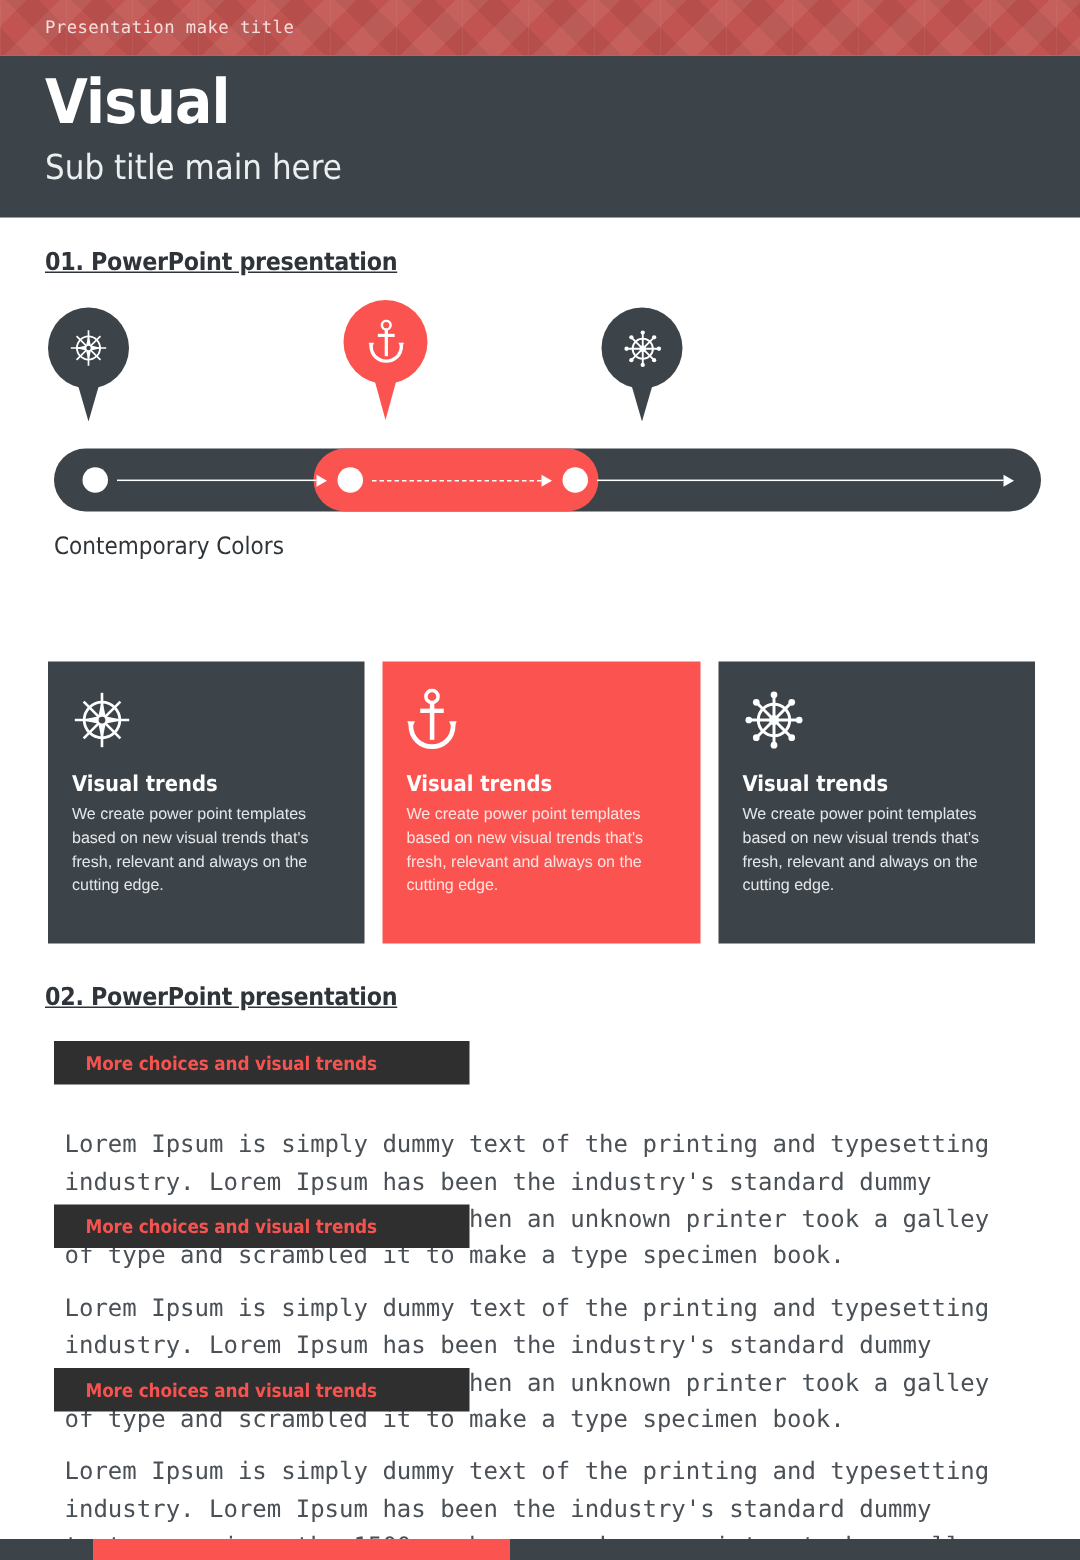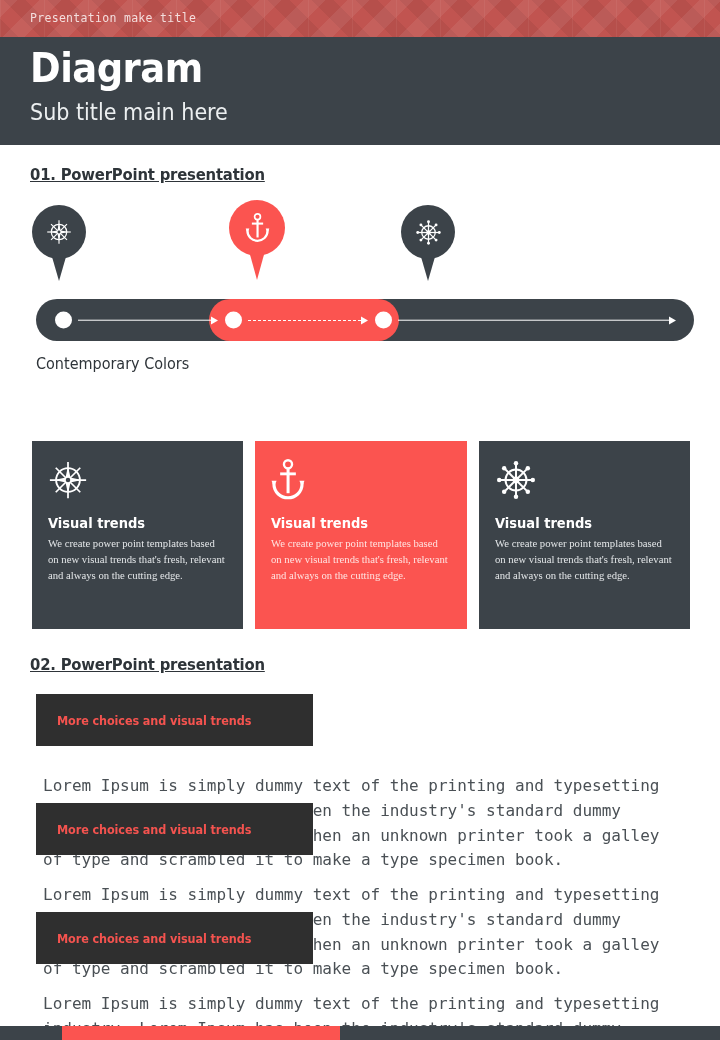--- a/index.html
+++ b/index.html
@@ -171,31 +171,31 @@
   .card .card-icon { height: 46px; display: flex; align-items: center; }
   .card .card-icon svg { display: block; }
   .card .card-title {
     margin-top: 12px;
     font-size: 14.5px; font-weight: bold; color: #ffffff;
     font-family: "DejaVu Sans Condensed", "Liberation Sans Narrow", "Liberation Sans", sans-serif;
   }
   .card .card-body {
     margin-top: 5px;
     font-size: 10.7px; line-height: 1.48; color: #e4e7e9;
-    font-family: Liberation Serif, serif;
+    font-family: Liberation Sans, sans-serif;
   }
   .card.red .card-body { color: #ffe3e1; }
 
   
   .list-item { position: absolute; left: 36px; width: 640px; }
   #list-1 { top: 694px; }
   #list-2 { top: 803px; }
   #list-3 { top: 912px; }
   .li-label {
-    width: 277px; height: 52px;
+    width: 277px; height: 29px;
     background: #2f2f2f;
     display: flex; align-items: center;
     padding-left: 21px;
   }
   .li-label span {
     font-size: 12.5px; font-weight: bold; color: #f4534f;
     letter-spacing: -.1px;
     font-family: "DejaVu Sans Condensed", "Liberation Sans Narrow", "Liberation Sans", sans-serif;
   }
   .li-body {
@@ -213,21 +213,21 @@
 
 <div class="slide">
 
   <div class="topbar">
     <div class="pattern"></div>
     <div class="pattern2"></div>
     <div class="topbar-title">Presentation make title</div>
   </div>
 
   <div class="titleblock">
-    <div class="main-title">Diagram</div>
+    <div class="main-title">Visual</div>
     <div class="sub-title">Sub title main here</div>
   </div>
 
   <div class="section-heading" id="sec1-heading">01. PowerPoint presentation</div>
 
   <div class="pin" id="pin-1">
     <div class="tail"></div>
     <div class="body"></div>
     <div class="glyph">
       <svg width="26" height="26" viewBox="0 0 32 32">

